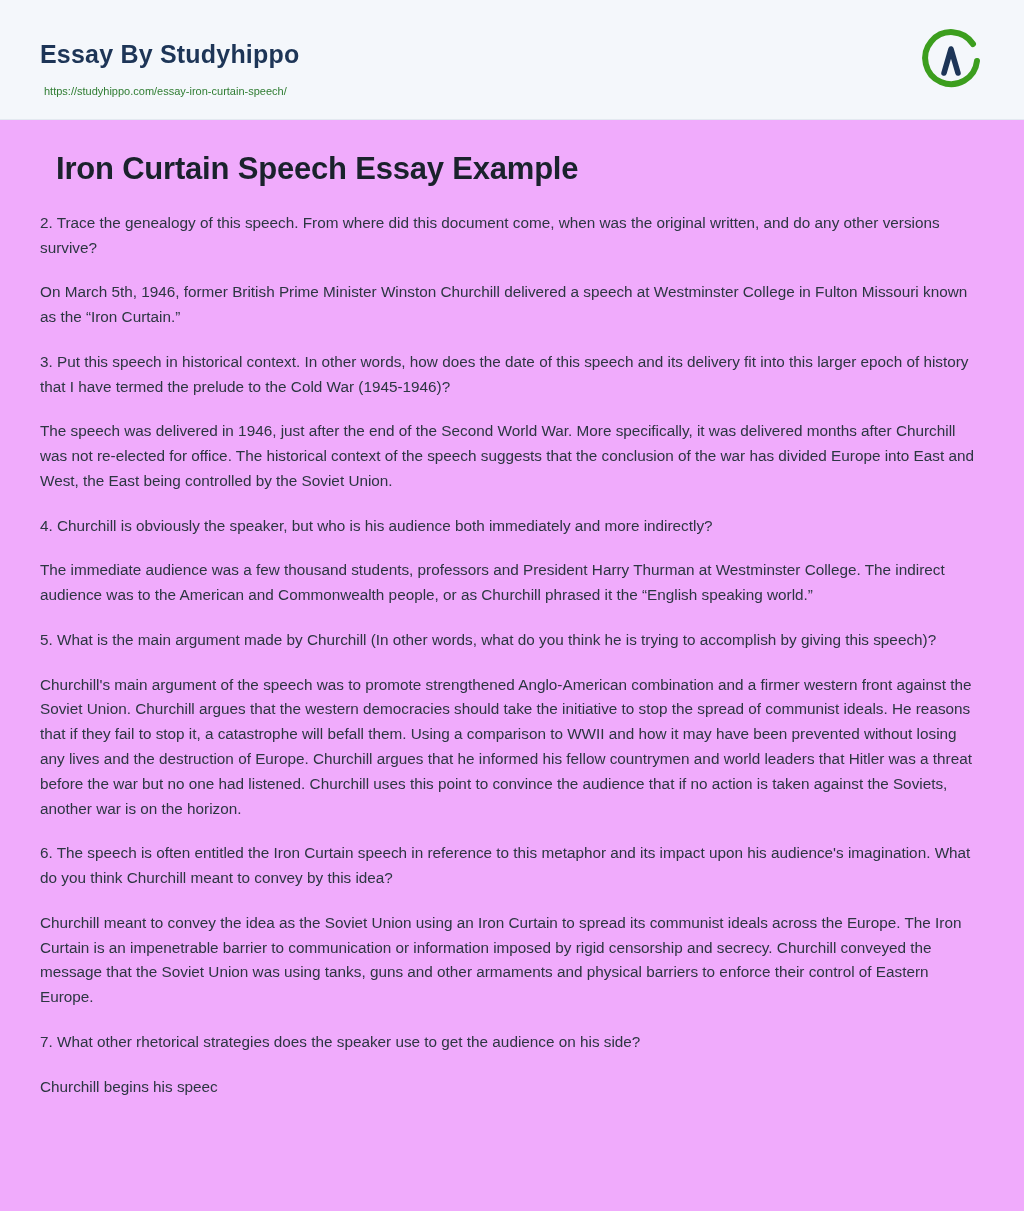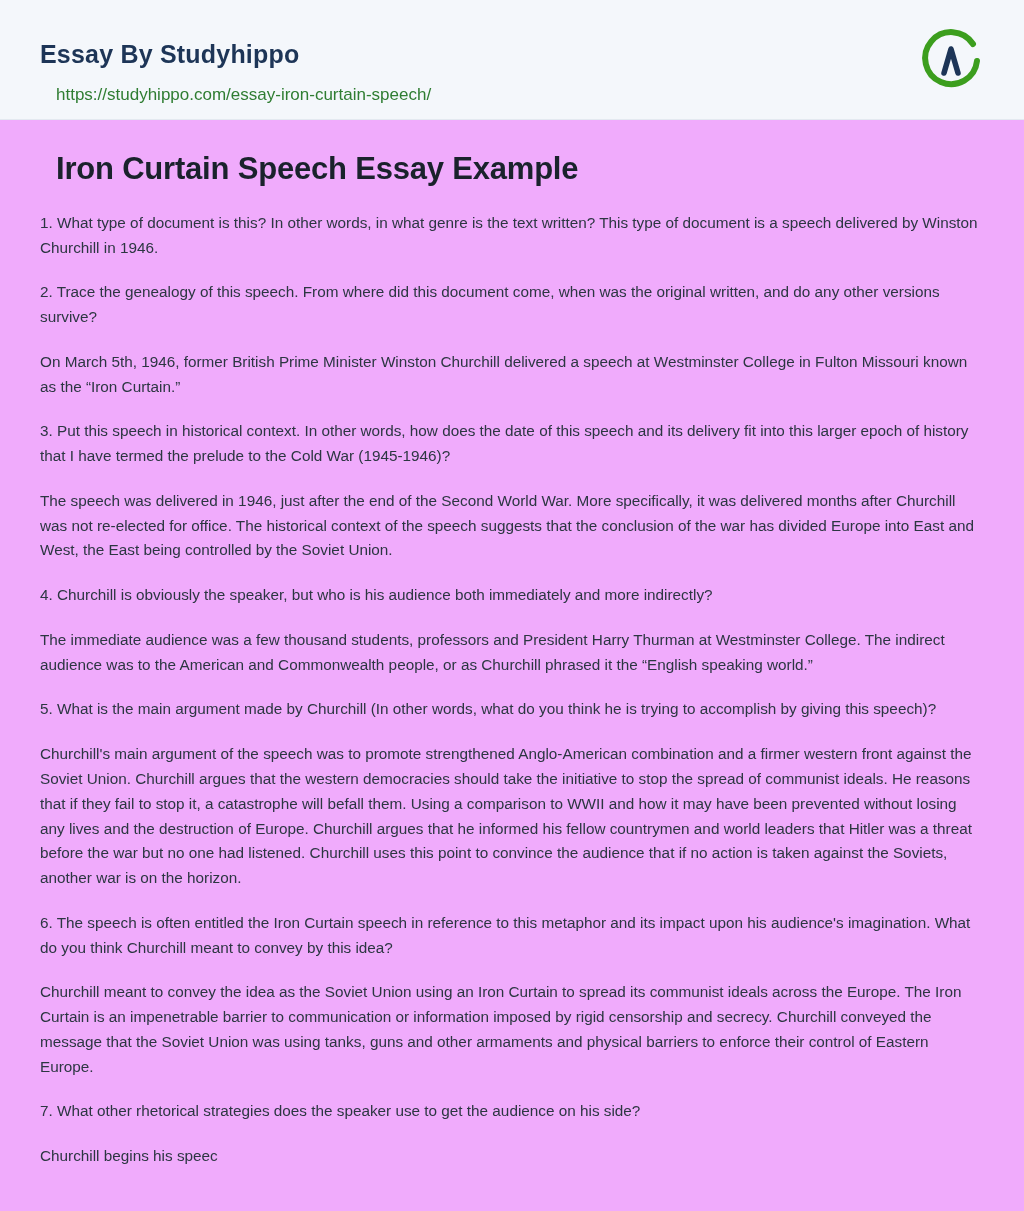--- a/index.html
+++ b/index.html
@@ -36,23 +36,23 @@
     font-size: 25px;
     font-weight: bold;
     color: #1d3557;
     letter-spacing: 0.2px;
   }
   .brand .brand-accent {
     color: #1d3557;
   }
   .site-url {
     position: absolute;
-    left: 56px;
+    left: 44px;
     top: 85px;
-    font-size: 17px;
+    font-size: 11px;
     color: #2f7d32;
     text-decoration: none;
   }
   .logo {
     position: absolute;
     right: 40px;
     top: 28px;
     width: 66px;
     height: 66px;
   }
@@ -91,21 +91,20 @@
       <svg width="66" height="66" viewBox="0 0 66 66" aria-hidden="true">
         <path d="M55 16 A26 26 0 1 0 59 33" fill="none" stroke="#3c9e1e" stroke-width="6" stroke-linecap="round"></path>
         <path d="M26 45 L33 21 L40 45" fill="none" stroke="#1d3557" stroke-width="5.5" stroke-linecap="round" stroke-linejoin="round"></path>
       </svg>
     </div>
   </div>
 
   <div class="article">
     <h1 class="title">Iron Curtain Speech Essay Example</h1>
 
-    <p class="para">1. What type of document is this? In other words, in what genre is the text written? This type of document is a speech delivered by Winston Churchill in 1946.</p>
     <p class="para">2. Trace the genealogy of this speech. From where did this document come, when was the original written, and do any other versions survive?</p>
     <p class="para">On March 5th, 1946, former British Prime Minister Winston Churchill delivered a speech at Westminster College in Fulton Missouri known as the “Iron Curtain.”</p>
     <p class="para">3. Put this speech in historical context. In other words, how does the date of this speech and its delivery fit into this larger epoch of history that I have termed the prelude to the Cold War (1945-1946)?</p>
     <p class="para">The speech was delivered in 1946, just after the end of the Second World War. More specifically, it was delivered months after Churchill was not re-elected for office. The historical context of the speech suggests that the conclusion of the war has divided Europe into East and West, the East being controlled by the Soviet Union.</p>
     <p class="para">4. Churchill is obviously the speaker, but who is his audience both immediately and more indirectly?</p>
     <p class="para">The immediate audience was a few thousand students, professors and President Harry Thurman at Westminster College. The indirect audience was to the American and Commonwealth people, or as Churchill phrased it the “English speaking world.”</p>
     <p class="para">5. What is the main argument made by Churchill (In other words, what do you think he is trying to accomplish by giving this speech)?</p>
     <p class="para">Churchill's main argument of the speech was to promote strengthened Anglo-American combination and a firmer western front against the Soviet Union. Churchill argues that the western democracies should take the initiative to stop the spread of communist ideals. He reasons that if they fail to stop it, a catastrophe will befall them. Using a comparison to WWII and how it may have been prevented without losing any lives and the destruction of Europe. Churchill argues that he informed his fellow countrymen and world leaders that Hitler was a threat before the war but no one had listened. Churchill uses this point to convince the audience that if no action is taken against the Soviets, another war is on the horizon.</p>
     <p class="para">6. The speech is often entitled the Iron Curtain speech in reference to this metaphor and its impact upon his audience's imagination. What do you think Churchill meant to convey by this idea?</p>
     <p class="para">Churchill meant to convey the idea as the Soviet Union using an Iron Curtain to spread its communist ideals across the Europe. The Iron Curtain is an impenetrable barrier to communication or information imposed by rigid censorship and secrecy. Churchill conveyed the message that the Soviet Union was using tanks, guns and other armaments and physical barriers to enforce their control of Eastern Europe.</p>

